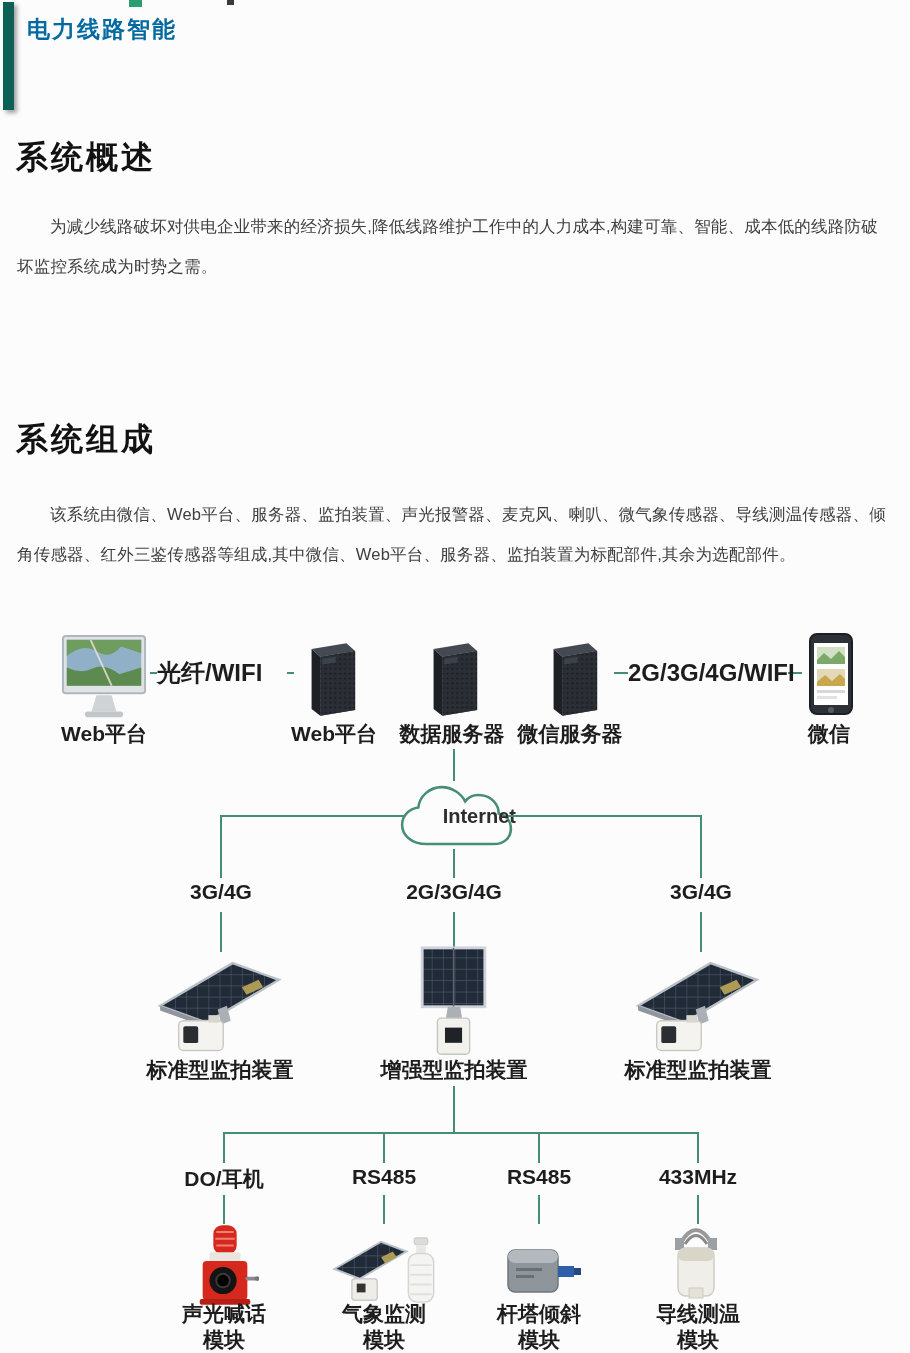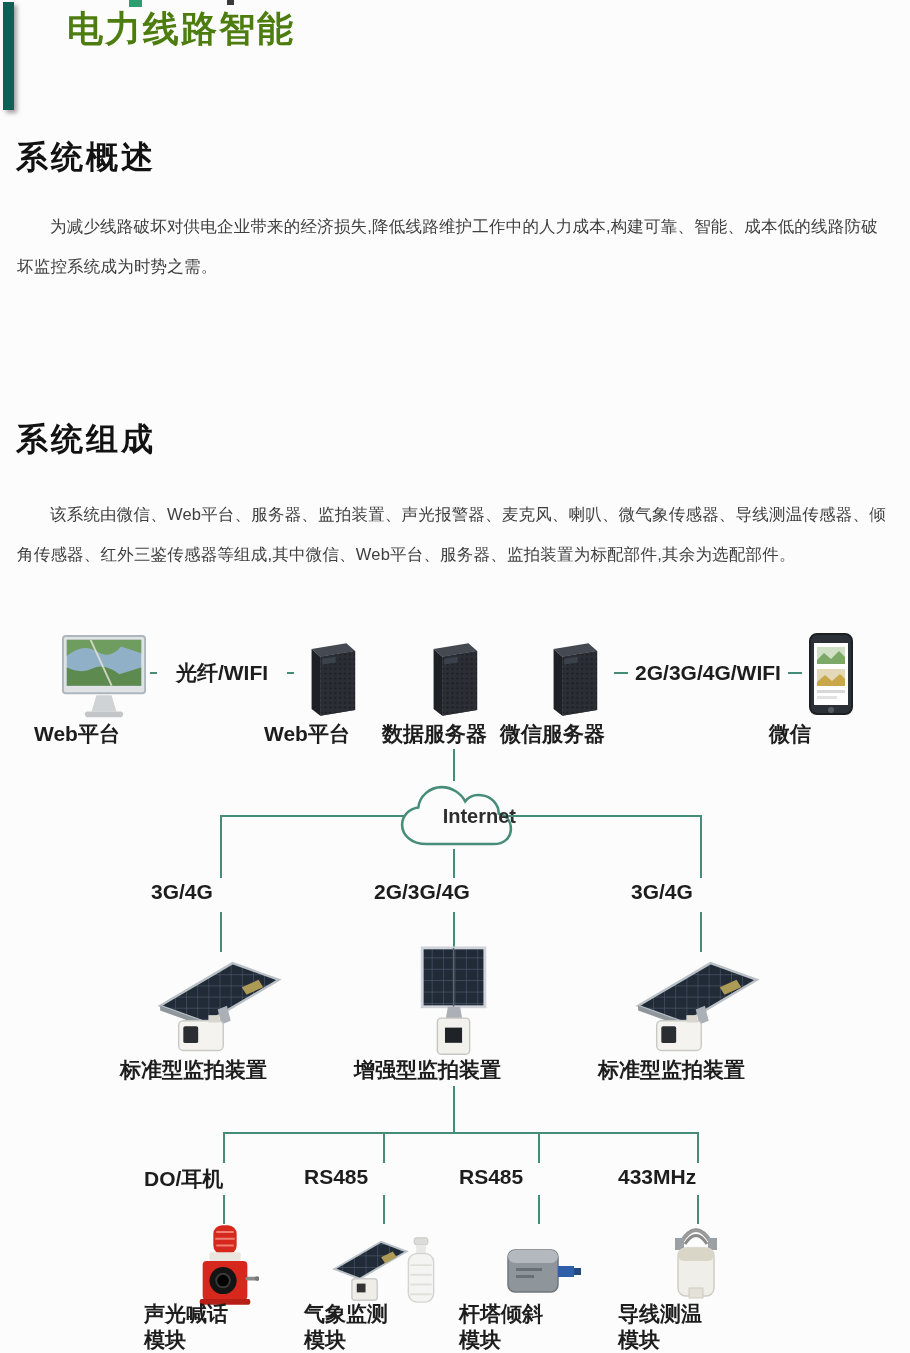--- a/index.html
+++ b/index.html
@@ -4,40 +4,40 @@
 <style>
   html,body{margin:0;padding:0;background:#e9e9e9;}
   .page{
     position:relative;width:910px;height:1353px;margin:0 auto;
     background:#fcfcfc;overflow:hidden;
     font-family:"Liberation Sans","DejaVu Sans",sans-serif;
   }
   
   .header-bar{position:absolute;left:3px;top:2px;width:11px;height:108px;
     background:#0c6154;box-shadow:3px 3px 4px rgba(90,90,90,.55);}
-  .header-title{position:absolute;left:27px;top:6px;font-size:36px;font-weight:900;
-    color:#4d7c0f;line-height:46px;letter-spacing:2px;margin-left:40px;}
+  .header-title{position:absolute;left:27px;top:6px;font-size:23px;font-weight:900;
+    color:#0369a1;line-height:46px;letter-spacing:2px;}
   .speck{position:absolute;}
   .speck-green{left:129px;top:0;width:13px;height:7px;background:#2e9e71;}
   .speck-dark{left:227px;top:0;width:7px;height:5px;background:#3a3a3a;}
   
   .sec-heading{position:absolute;left:16px;margin:0;font-size:32px;font-weight:900;
     color:#121212;letter-spacing:3px;}
   .body-para{position:absolute;left:17px;width:877px;margin:0;font-size:16.5px;
     line-height:40px;color:#3e3e3e;text-indent:2em;letter-spacing:.2px;}
   .watermark{position:absolute;left:318px;top:396px;font-size:66px;font-weight:900;
     color:#000;letter-spacing:6px;line-height:1;}
   
   .hline,.vline{position:absolute;background:#468d79;}
   .hline{height:2px;}
   .vline{width:2px;}
   
   .item-label,.conn-label,.cam-label,.mod-label{
-    position:absolute;text-align:left;font-size:21px;font-weight:700;color:#1d1d1d;}
-  .line-label{position:absolute;text-align:center;font-size:21px;font-weight:700;
+    position:absolute;text-align:center;font-size:21px;font-weight:700;color:#1d1d1d;}
+  .line-label{position:absolute;font-size:24px;font-weight:700;
     color:#1d1d1d;background:#fcfcfc;line-height:28px;}
   .icon{position:absolute;}
   .icon svg{display:block;width:100%;height:100%;}
   
   .cloud-wrap{position:absolute;left:396px;top:779px;width:120px;height:72px;}
   .cloud-text{position:absolute;left:0;top:26px;width:100%;text-align:right;
     font-size:20px;font-weight:700;color:#2e2e2e;}
 </style>
 </head>
 <body>

